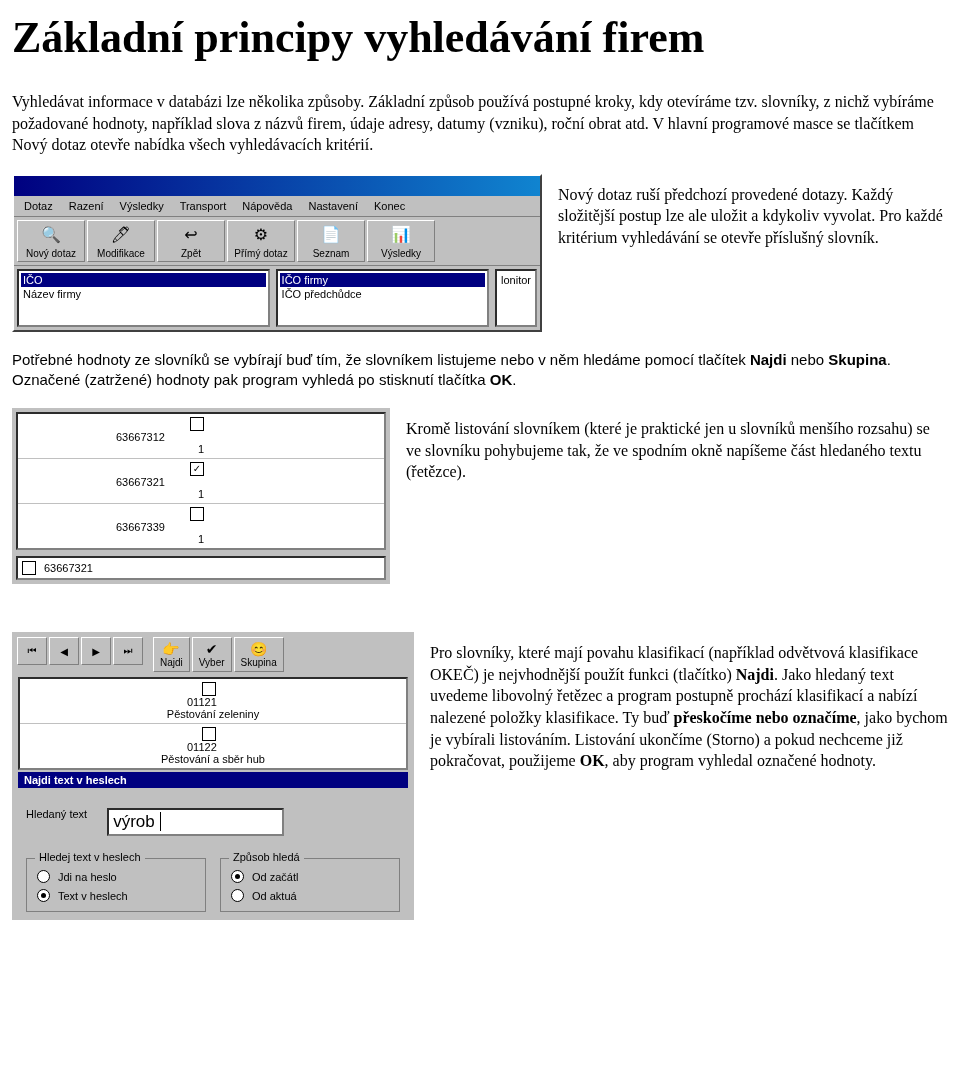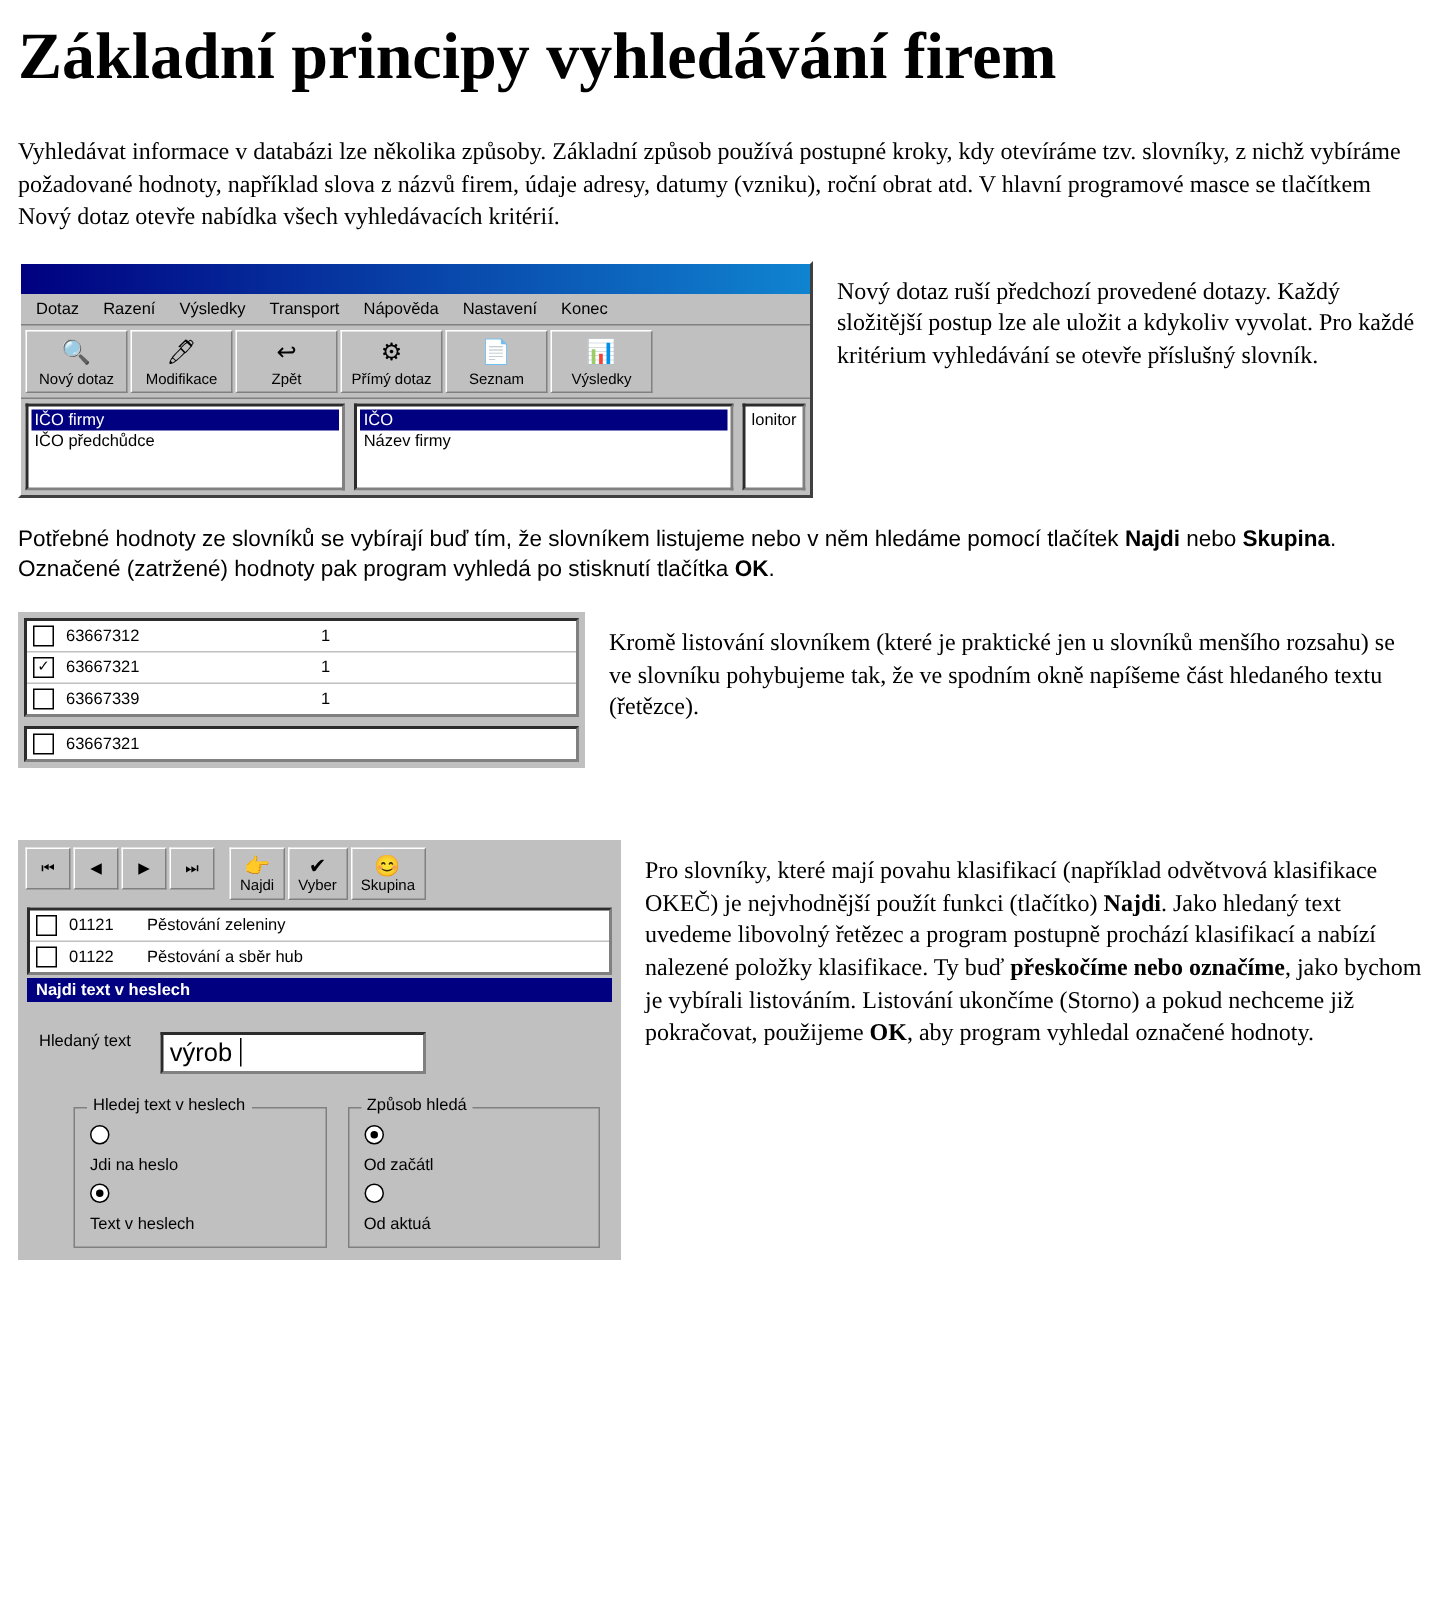--- a/index.html
+++ b/index.html
@@ -113,20 +113,21 @@
     background: #fff;
     border: 2px inset #808080;
   }
   .grid2-row {
     display: flex;
     align-items: center;
     padding: 3px 4px;
     border-bottom: 1px solid #c0c0c0;
     font-size: 11px;
     font-family: "MS Sans Serif", Arial, sans-serif;
+    flex-direction: column;
   }
   .grid2-row:last-child { border-bottom: none; }
   .chk {
     width: 12px;
     height: 12px;
     border: 1px solid #000;
     background: #fff;
     margin-right: 8px;
     display: inline-flex;
     align-items: center;
@@ -206,43 +207,43 @@
   .groupbox .legend {
     position: absolute;
     top: -8px;
     left: 8px;
     background: #c0c0c0;
     padding: 0 4px;
     font-size: 11px;
   }
   .radio-row {
     display: flex;
+    align-items: center;
     gap: 8px;
     padding: 3px 0;
     font-size: 11px;
-    flex-direction: column;
   }
   .radio {
     width: 11px;
     height: 11px;
     border: 1px solid #000;
     border-radius: 50%;
     background: #fff;
     display: inline-flex;
     align-items: center;
     justify-content: center;
   }
   .radio.on::after {
     content: "";
     width: 5px;
     height: 5px;
     background: #000;
     border-radius: 50%;
   }
-  .group-row { display: flex; gap: 14px; margin-left: 23px; }
+  .group-row { display: flex; gap: 14px; }
   .group-row .groupbox { flex: 1; }
 </style>
 </head>
 <body>
 
 <h1>Základní principy vyhledávání firem</h1>
 
 <p class="serif">Vyhledávat informace v databázi lze několika způsoby. Základní způsob používá postupné kroky, kdy otevíráme tzv. slovníky, z nichž vybíráme požadované hodnoty, například slova z názvů firem, údaje adresy, datumy (vzniku), roční obrat atd. V hlavní programové masce se tlačítkem Nový dotaz otevře nabídka všech vyhledávacích kritérií.</p>
 
 <div class="row">
@@ -277,27 +278,27 @@
       <div class="toolbtn">
         <div class="ico">📄</div>
         <div class="lbl">Seznam</div>
       </div>
       <div class="toolbtn">
         <div class="ico">📊</div>
         <div class="lbl">Výsledky</div>
       </div>
     </div>
     <div class="split-lower">
+      <div class="list-pane left">
+        <div class="sel">IČO</div>
+        <div>Název firmy</div>
+      </div>
       <div class="list-pane mid">
         <div class="sel">IČO firmy</div>
         <div>IČO předchůdce</div>
-      </div>
-      <div class="list-pane left">
-        <div class="sel">IČO</div>
-        <div>Název firmy</div>
       </div>
       <div class="list-pane right">
         <div>lonitor</div>
       </div>
     </div>
   </div>
   <div class="sidetext">
     <p class="serif">Nový dotaz ruší předchozí provedené dotazy. Každý složitější postup lze ale uložit a kdykoliv vyvolat. Pro každé kritérium vyhledávání se otevře příslušný slovník.</p>
   </div>
 </div>

